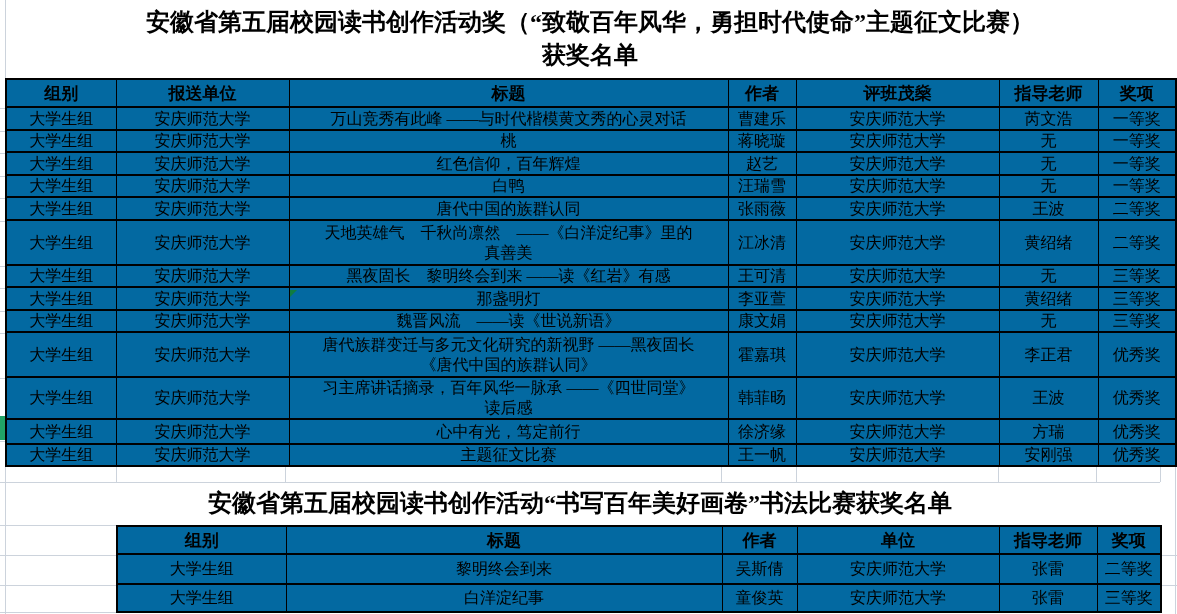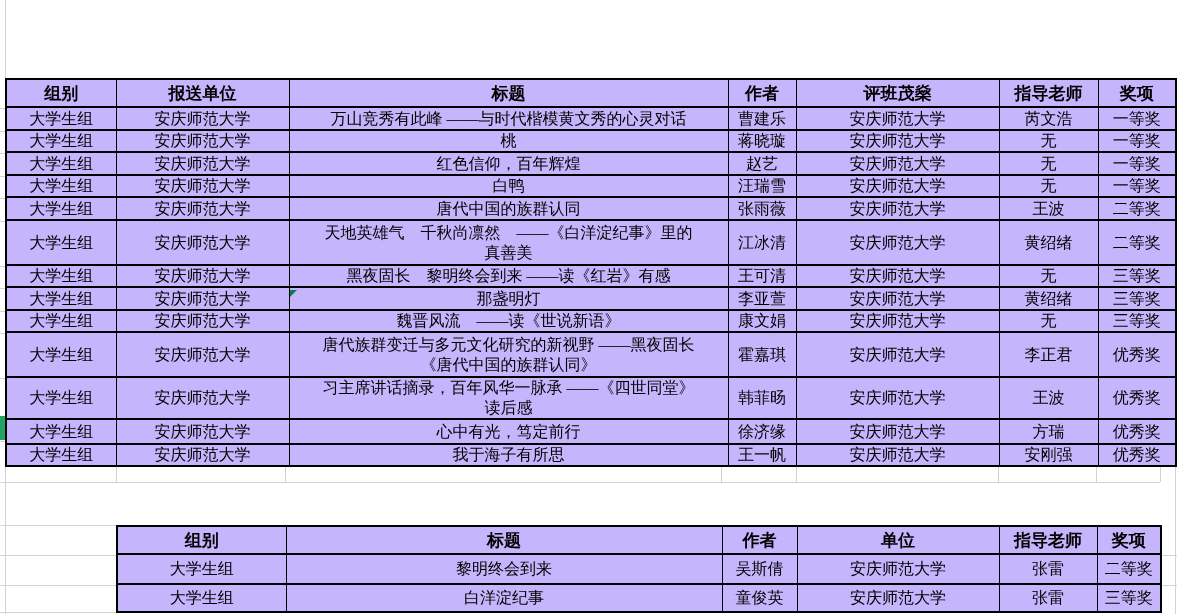--- a/index.html
+++ b/index.html
@@ -19,21 +19,21 @@
   .big-title{
     position:absolute;z-index:1;
     display:flex;align-items:center;justify-content:center;text-align:center;
     font-weight:bold;font-size:24px;line-height:33px;
     white-space:pre-line;
   }
   
   table.award{
     position:absolute;z-index:1;
     border-collapse:collapse;table-layout:fixed;
-    background:#c4b5fd;
+    background:#0369a1;
   }
   table.award{border:2px solid #000;}
   table.award th, table.award td{
     border:solid #000;border-width:2px 1px;
     padding:0 2px;
     text-align:center;vertical-align:middle;
     overflow:hidden;
   }
   table.award th{font-size:17px;font-weight:bold;}
   table.award td{font-size:16px;line-height:20px;white-space:pre-line;}
@@ -59,20 +59,22 @@
   <div class="grid gv" style="left:998px;top:462px;height:20px;"></div>
   <div class="grid gv" style="left:1096px;top:462px;height:20px;"></div>
   <div class="grid gv" style="left:1160px;top:462px;height:20px;"></div>
   <div class="grid gh" style="left:0;top:525px;width:116px;"></div>
   <div class="grid gh" style="left:0;top:555px;width:116px;"></div>
   <div class="grid gh" style="left:0;top:585px;width:116px;"></div>
   <div class="grid gh" style="left:0;top:612px;width:116px;"></div>
   <div class="grid gh" style="left:1160px;top:555px;width:17px;"></div>
   <div class="grid gh" style="left:1160px;top:585px;width:17px;"></div>
 
+  <div class="big-title" style="left:5px;top:0;width:1170px;height:78px;">安徽省第五届校园读书创作活动奖（“致敬百年风华，勇担时代使命”主题征文比赛）
+获奖名单</div>
 
   <table class="award" style="left:5px;top:78px;width:1170px;" id="table1">
     <colgroup>
       <col style="width:110px">
         <col style="width:173px">
         <col style="width:439px">
       <col style="width:68px">
         <col style="width:203px">
         <col style="width:99px">
         <col style="width:78px">
@@ -196,29 +198,30 @@
           <td>安庆师范大学</td>
           <td>心中有光，笃定前行</td>
           <td>徐济缘</td>
           <td>安庆师范大学</td>
           <td>方瑞</td>
           <td>优秀奖</td>
         </tr>
         <tr style="height: 21px;">
           <td>大学生组</td>
           <td>安庆师范大学</td>
-          <td>我于海子有所思</td>
+          <td>主题征文比赛</td>
           <td>王一帆</td>
           <td>安庆师范大学</td>
           <td>安刚强</td>
           <td>优秀奖</td>
         </tr>
       </tbody>
   </table>
 
+  <div class="big-title" style="left:0;top:482px;width:1160px;height:43px;">安徽省第五届校园读书创作活动“书写百年美好画卷”书法比赛获奖名单</div>
 
   <table class="award" style="left:116px;top:525px;width:1044px;" id="table2">
     <colgroup>
       <col style="width:169px">
         <col style="width:436px">
         <col style="width:75px">
       <col style="width:202px">
         <col style="width:98px">
         <col style="width:64px">
     </colgroup>

